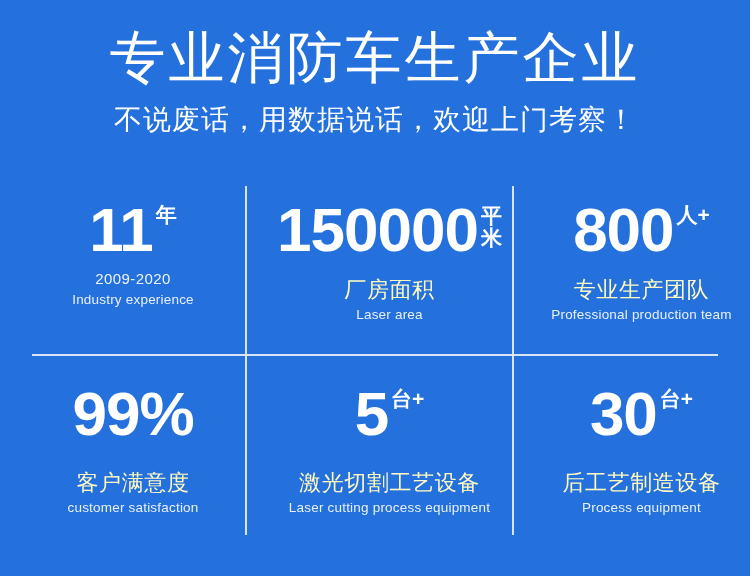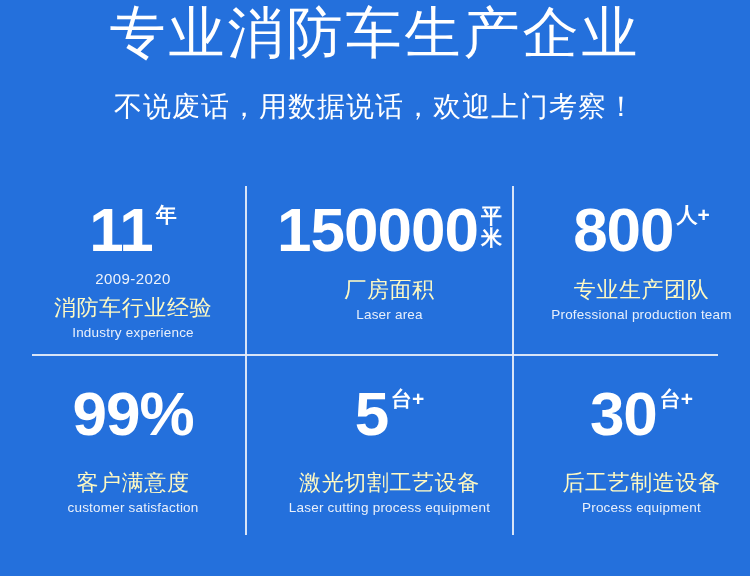--- a/index.html
+++ b/index.html
@@ -25,29 +25,30 @@
   
   .header {
     position: absolute;
     top: 0;
     left: 0;
     width: 750px;
     text-align: center;
   }
   .main-title {
     margin: 0;
+    padding-top: 25px;
     font-size: 56px;
     line-height: 1.18;
     font-weight: 400;
     color: #ffffff;
     letter-spacing: 3px;
     white-space: nowrap;
   }
   .sub-title {
-    margin: 12px;
+    margin: 0;
     padding-top: 11px;
     font-size: 28px;
     line-height: 1.3;
     font-weight: 400;
     color: #ffffff;
     letter-spacing: 1px;
     white-space: nowrap;
   }
 
   
@@ -174,21 +175,20 @@
   <div class="divider divider-v2"></div>
 
   <div class="stats-grid">
 
     <div class="stat-cell row1">
       <div class="stat-number-row">
         <span class="stat-number">11</span>
         <span class="stat-unit">年</span>
       </div>
       <div class="stat-year">2009-2020</div>
-      <div class="stat-label-cn">消防车行业经验</div>
       <div class="stat-label-en">Industry experience</div>
     </div>
 
     <div class="stat-cell row1">
       <div class="stat-number-row">
         <span class="stat-number">150000</span>
         <span class="stat-unit stacked">平
 米</span>
       </div>
       <div class="stat-year"></div>

